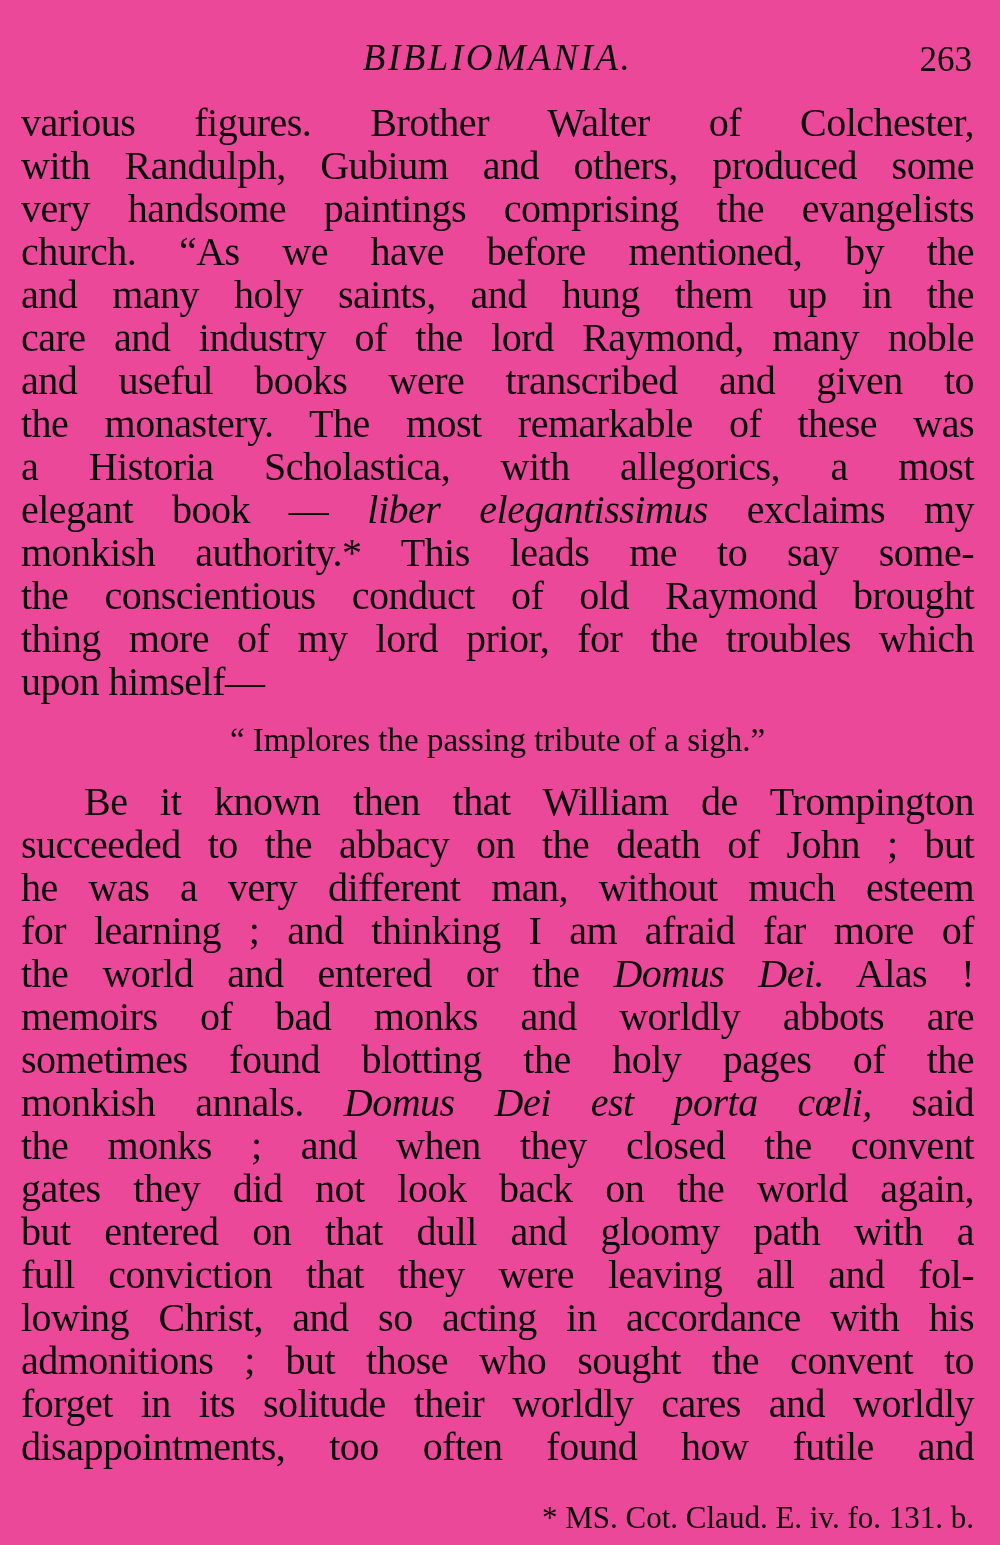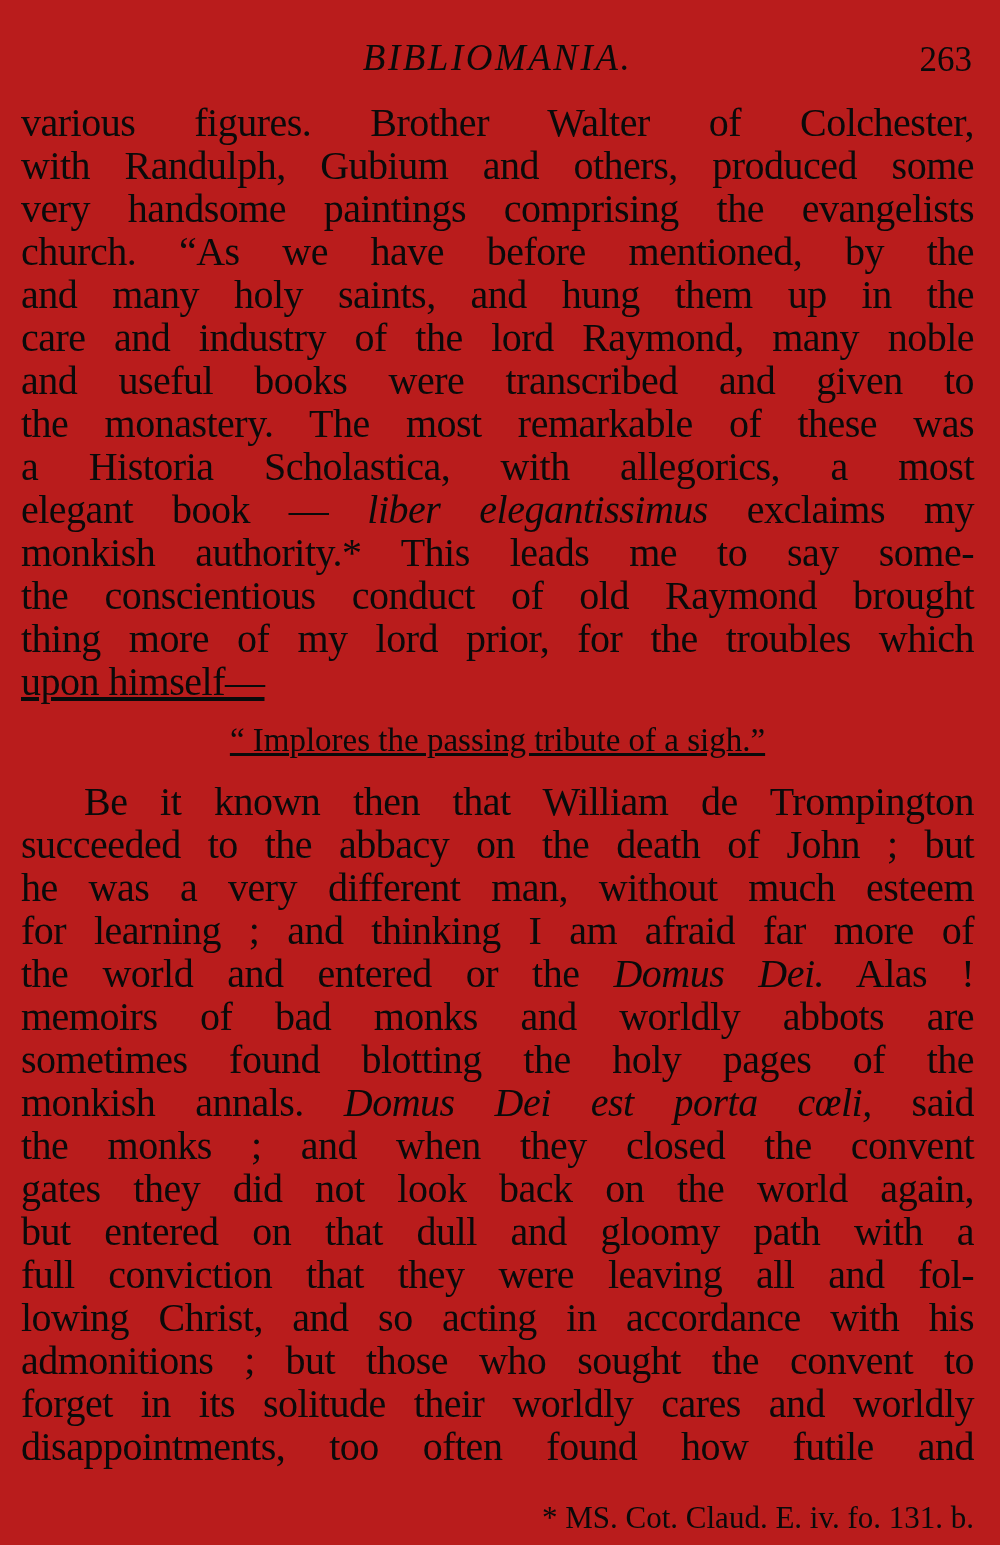--- a/index.html
+++ b/index.html
@@ -4,21 +4,21 @@
 <style>
   html, body {
     margin: 0;
     padding: 0;
     background: #ffffff;
   }
   .page {
     position: relative;
     width: 1000px;
     height: 1545px;
-    background: #b91c1c;
+    background: #ec4899;
     overflow: hidden;
     font-family: "Liberation Serif", "DejaVu Serif", serif;
     color: #0a0a0a;
   }
   
   .header {
     position: absolute;
     top: 36px;
     left: 21px;
     width: 953px;
@@ -52,21 +52,20 @@
   .para { margin: 0; }
   .line {
     font-size: 40px;
     line-height: 43px;
     letter-spacing: -0.5px;
     text-align: justify;
     text-align-last: justify;
   }
   .line.last {
     text-align-last: left;
-    text-decoration: underline;
   }
   .line.indent {
     padding-left: 63px;
   }
   .it { font-style: italic; }
   .para-quote {
     margin: 18px 0 21px 0;
   }
   .para-quote .line {
     font-size: 33px;

